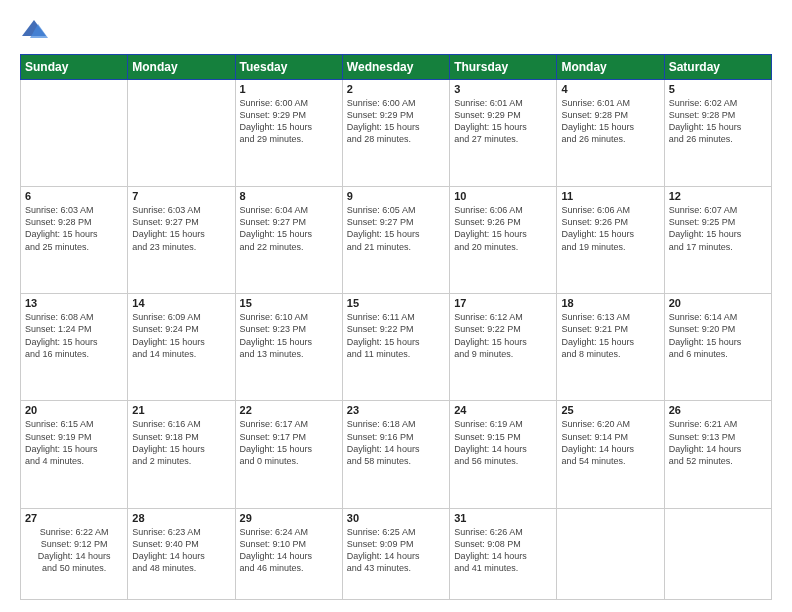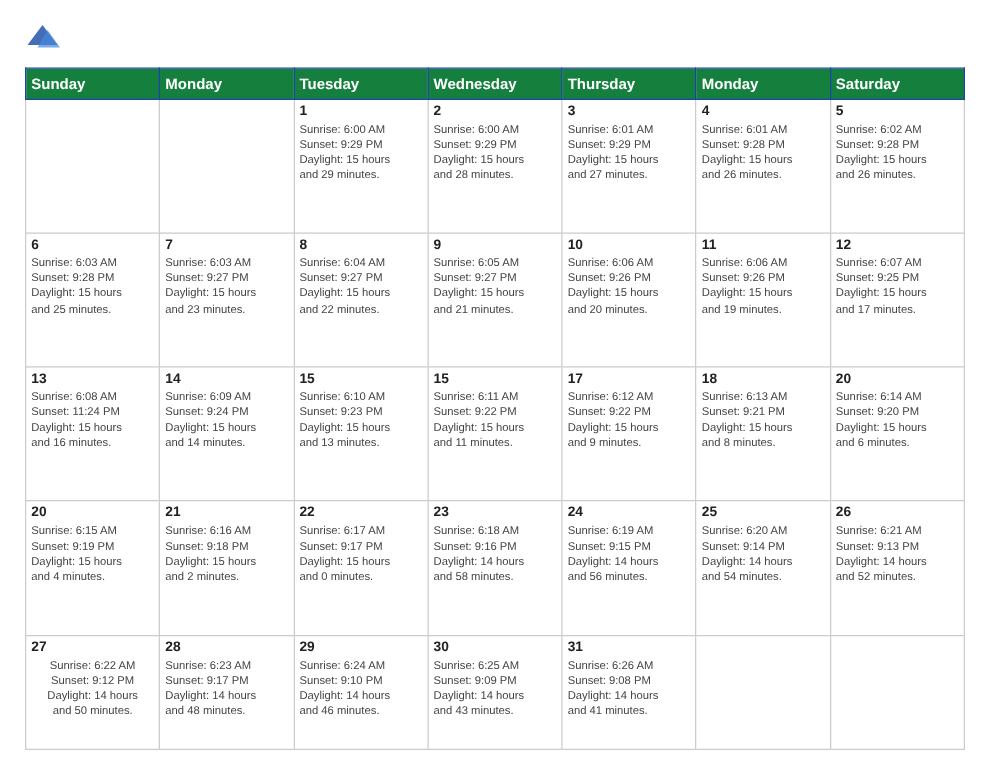--- a/index.html
+++ b/index.html
@@ -224,21 +224,21 @@
             <div class="day-info" style="white-space: pre-line;">Sunrise: 6:07 AM
 Sunset: 9:25 PM
 Daylight: 15 hours
 and 17 minutes.</div>
           </td>
         </tr>
         <tr>
           <td>
             <div class="day-number">13</div>
             <div class="day-info" style="white-space: pre-line;">Sunrise: 6:08 AM
-Sunset: 11:24 PM
+Sunset: 1:24 PM
 Daylight: 15 hours
 and 16 minutes.</div>
           </td>
           <td>
             <div class="day-number">14</div>
             <div class="day-info" style="white-space: pre-line;">Sunrise: 6:09 AM
 Sunset: 9:24 PM
 Daylight: 15 hours
 and 14 minutes.</div>
           </td>
@@ -333,21 +333,21 @@
           <td>
             <div class="day-number">27</div>
             <div class="day-info" style="white-space: pre-line; text-align: center;">Sunrise: 6:22 AM
 Sunset: 9:12 PM
 Daylight: 14 hours
 and 50 minutes.</div>
           </td>
           <td>
             <div class="day-number">28</div>
             <div class="day-info" style="white-space: pre-line;">Sunrise: 6:23 AM
-Sunset: 9:17 PM
+Sunset: 9:40 PM
 Daylight: 14 hours
 and 48 minutes.</div>
           </td>
           <td>
             <div class="day-number">29</div>
             <div class="day-info" style="white-space: pre-line;">Sunrise: 6:24 AM
 Sunset: 9:10 PM
 Daylight: 14 hours
 and 46 minutes.</div>
           </td>

